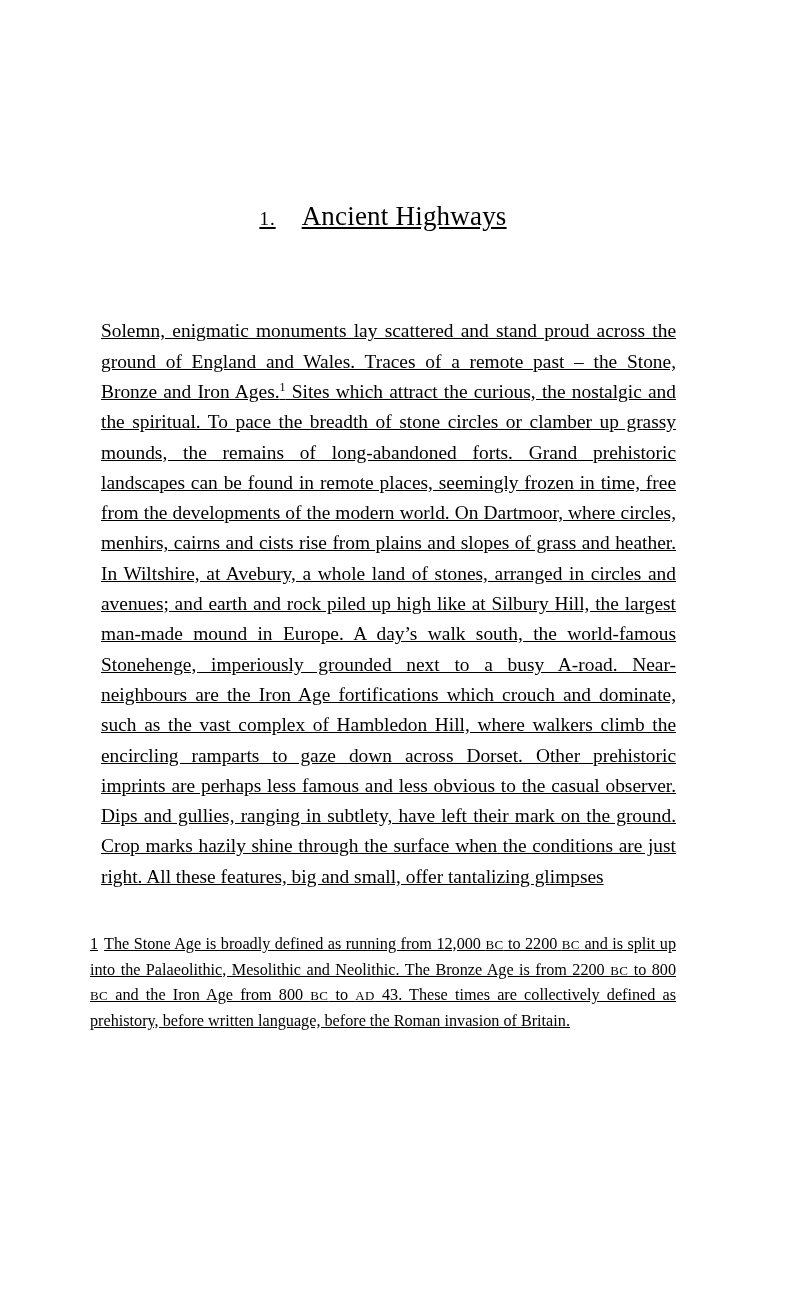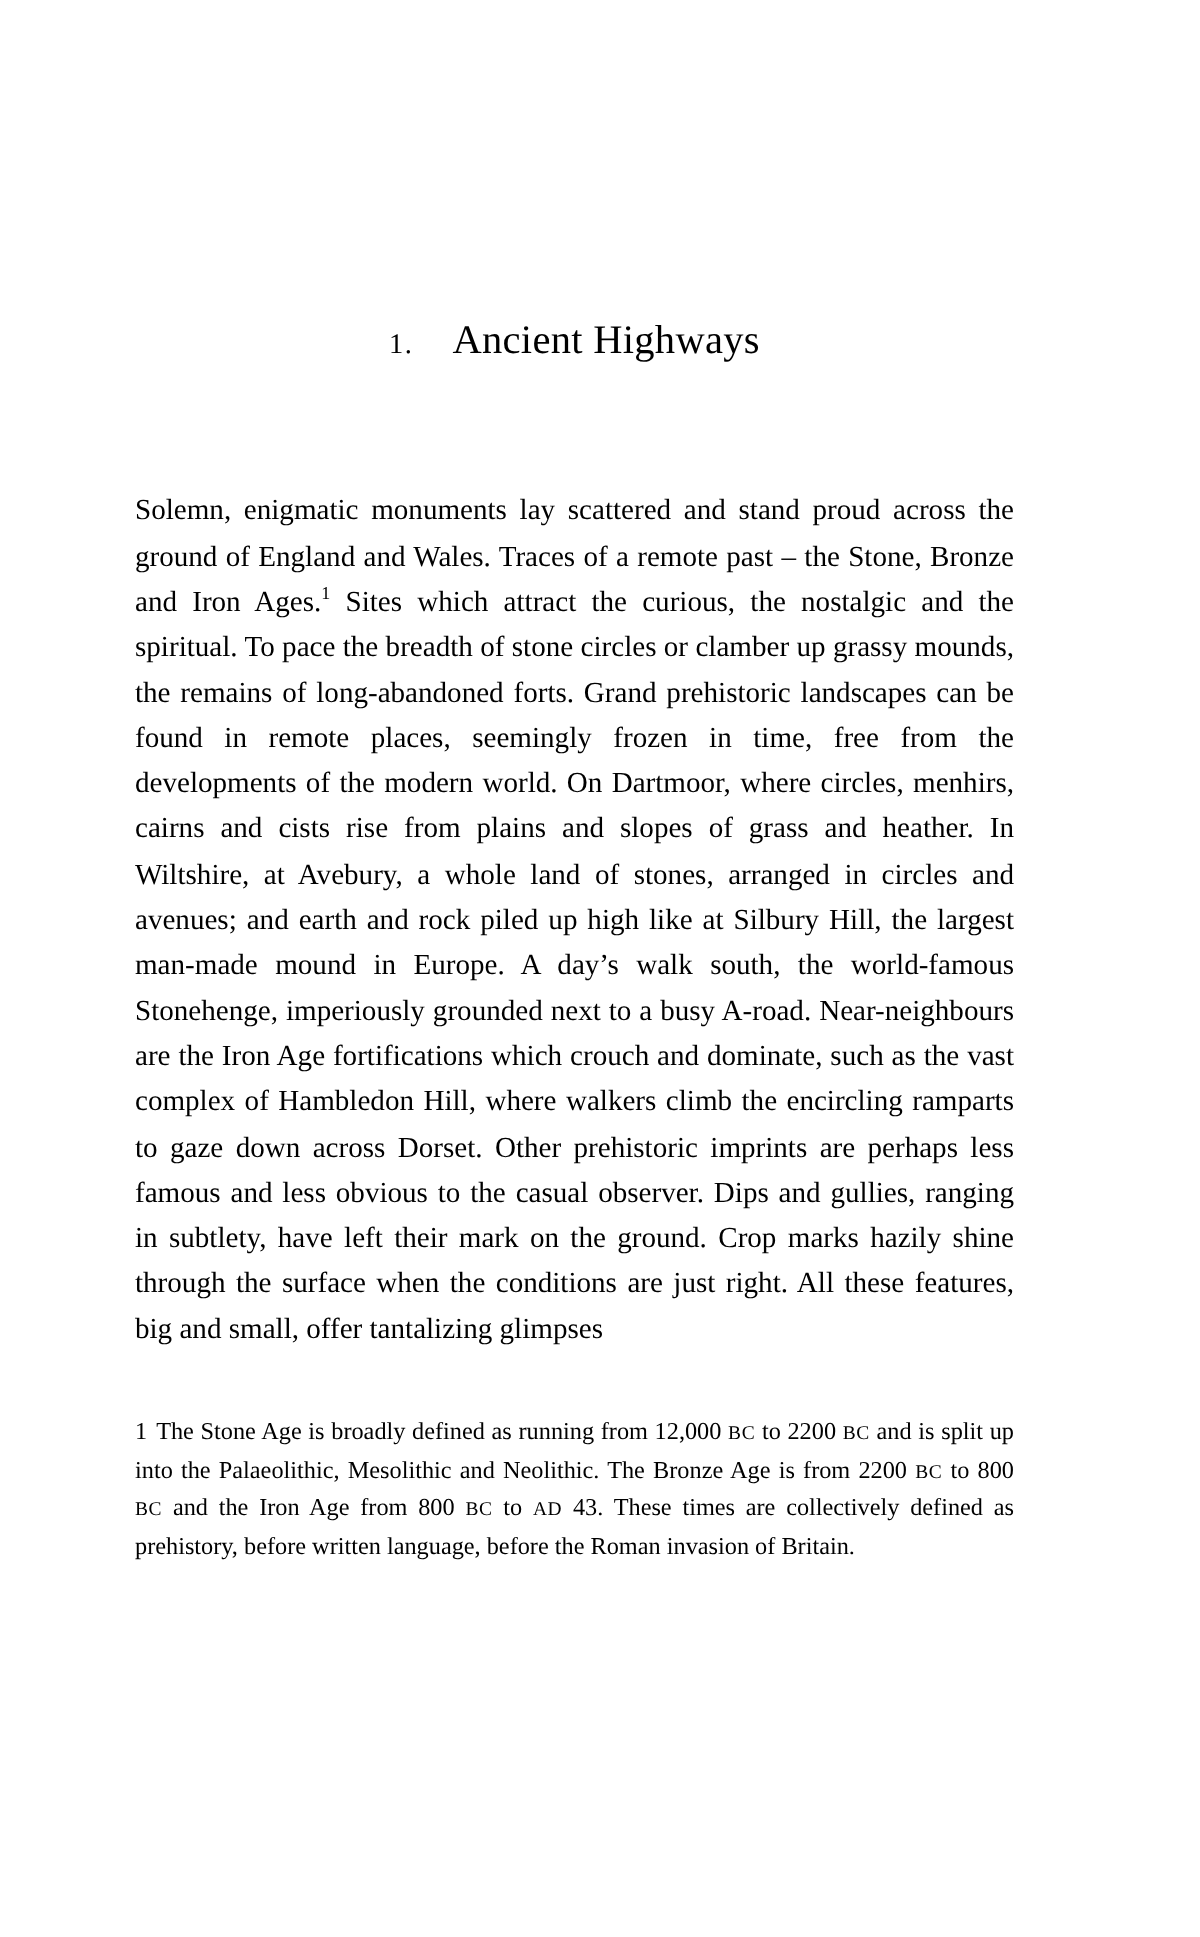--- a/index.html
+++ b/index.html
@@ -18,22 +18,23 @@
     position: relative;
     width: 800px;
     height: 1291px;
     box-sizing: border-box;
     background: #ffffff;
     overflow: hidden;
   }
   .content {
     position: absolute;
     left: 90px;
-    top: 14px;
+    top: 4px;
     width: 586px;
+    text-decoration: underline;
   }
   .chapter-head {
     margin-top: 196px;
     text-align: center;
     font-size: 27px;
     line-height: 1.2;
     letter-spacing: 0.2px;
     white-space: nowrap;
   }
   .chapter-number {
@@ -45,20 +46,21 @@
     font-size: 27px;
     margin-left: 26px;
   }
   .body-text {
     margin-top: 84px;
     font-size: 19.4px;
     line-height: 30.3px;
     text-align: justify;
     text-justify: inter-word;
     hyphens: manual;
+    margin-left: 11px;
   }
   .body-text .sup {
     font-size: 12px;
     vertical-align: super;
     line-height: 0;
   }
   .footnote-block {
     margin-top: 40px;
     font-size: 16.2px;
     line-height: 25.6px;

